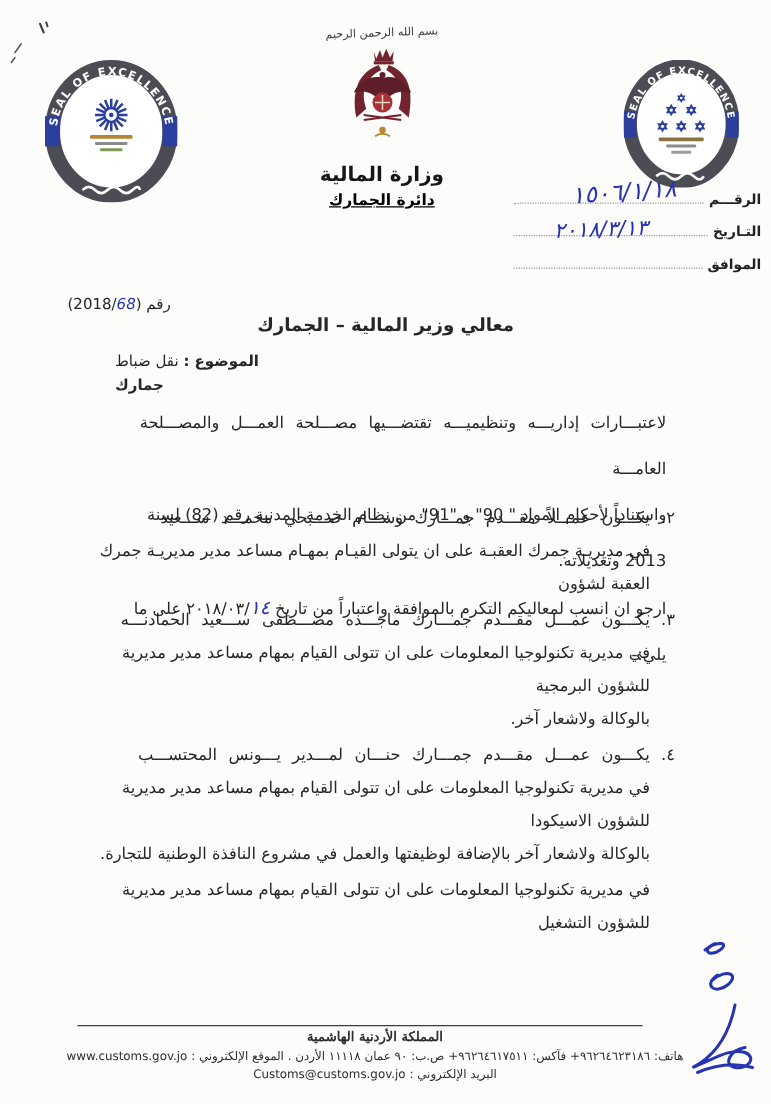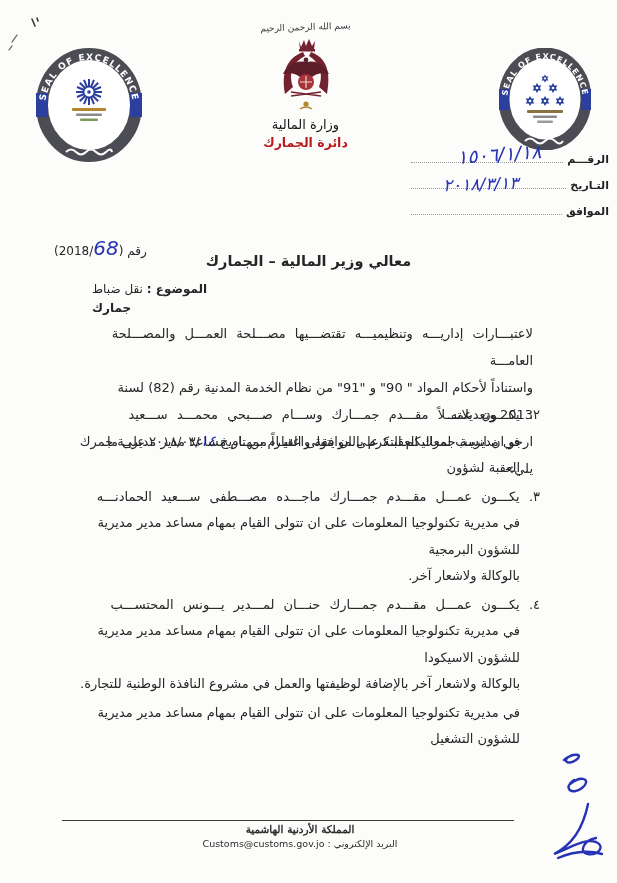--- a/index.html
+++ b/index.html
@@ -13,39 +13,39 @@
   .page{
     position:relative;width:617px;height:883px;margin:0 auto;
     background:#fcfcfb;color:var(--ink);
     font-family:"DejaVu Sans",sans-serif;overflow:hidden;
   }
   .abs{position:absolute;}
   .rtl{direction:rtl;unicode-bidi:plaintext;}
   
   .crest-block{left:233px;top:22px;width:145px;text-align:center;}
   .bismillah{font-size:9px;color:#3a3a3a;transform:rotate(-2deg);display:block;margin-bottom:3px;}
-  .ministry{font-size:13px;font-weight:normal;color:#161616;display:block;margin-top:0;letter-spacing:.5px;}
-  .department{font-size:12.5px;font-weight:bold;color:#b91c1c;display:block;margin-top:3px;}
+  .ministry{font-size:16px;font-weight:bold;color:#161616;display:block;margin-top:13px;letter-spacing:.5px;}
+  .department{font-size:12.5px;font-weight:bold;color:#000000;display:block;margin-top:3px;text-decoration:underline;}
   
   .ref-block{right:6px;top:146px;width:202px;font-size:11px;}
   .ref-row{position:relative;display:flex;direction:rtl;align-items:flex-end;margin-bottom:6px;height:20px;}
   .ref-label{font-weight:bold;white-space:nowrap;padding-right:2px;color:#222;}
   .dotline{flex:1;border-bottom:1px dotted #9a9a9a;height:1px;margin:0 4px 3px 2px;}
   .hand{color:var(--hand);font-style:italic;}
   .ref-val{position:absolute;font-size:19px;letter-spacing:2px;transform:rotate(-4deg);}
   .ref-val.num{left:48px;bottom:1px;}
   .ref-val.date{left:34px;bottom:-2px;font-size:17px;transform:rotate(-2deg);}
   
   .doc-number{left:54px;top:236px;font-size:12px;}
-  .doc-number .hand{font-size:20px;letter-spacing:1px;}
+  .doc-number .hand{font-size:12px;letter-spacing:1px;}
   .doc-title{left:0;right:0;top:253px;text-align:center;font-size:14.5px;font-weight:bold;}
   .subject1{left:92px;top:282px;font-size:12px;text-align:center;}
   .subject1 b{font-weight:bold;}
   .subject2{left:92px;top:301px;font-size:12px;font-weight:bold;text-align:right;}
-  .intro{left:86px;top:320px;width:447px;font-size:13px;line-height:27px;text-align:right;}
+  .intro{left:86px;top:320px;width:447px;font-size:13px;line-height:37px;text-align:right;}
   .stretch{word-spacing:5px;}
   .items{left:58px;top:402px;width:482px;font-size:13px;line-height:26.5px;text-align:right;}
   .item{margin-bottom:2px;}
   .item .l2,.item .l3{padding-left:2px;padding-right:20px;}
   .bold{font-weight:bold;}
   
   .footer-rule{left:62px;top:820px;width:452px;height:1px;background:#3c3c3c;}
   .footer{left:40px;top:823px;width:520px;text-align:center;}
   .kingdom{font-size:10.5px;font-weight:bold;color:#2e2e2e;font-family:"DejaVu Serif",serif;}
   .contact{font-size:9.5px;margin-top:4px;color:#2e2e2e;}
@@ -194,16 +194,17 @@
       <path d="M46,18 c10,-8 20,-6 12,0 c-8,6 -16,0 -4,-5"></path>
       <path d="M52,42 c12,-10 22,-4 12,4 c-10,8 -20,0 -8,-8"></path>
       <path d="M70,62 c-4,20 -14,40 -34,50 c16,-6 30,-16 42,-12 c10,4 2,14 -8,12 c-10,-2 -4,-14 8,-16"></path>
       <path d="M40,116 c14,-6 30,-8 44,-4"></path>
     </g>
   </svg>
 
   <div class="abs footer-rule"></div>
   <div class="abs footer">
     <div class="kingdom rtl">المملكة الأردنية الهاشمية</div>
+    <div class="contact rtl">هاتف: ٩٦٢٦٤٦٢٣١٨٦+ فآكس: ٩٦٢٦٤٦١٧٥١١+ ص.ب: ٩٠ عمان ١١١١٨ الأردن . الموقع الإلكتروني : www.customs.gov.jo</div>
     <div class="email-line rtl"><span>البريد الإلكتروني : </span><span>Customs@customs.gov.jo</span></div>
   </div>
 
 </div>
 
 </body></html>

